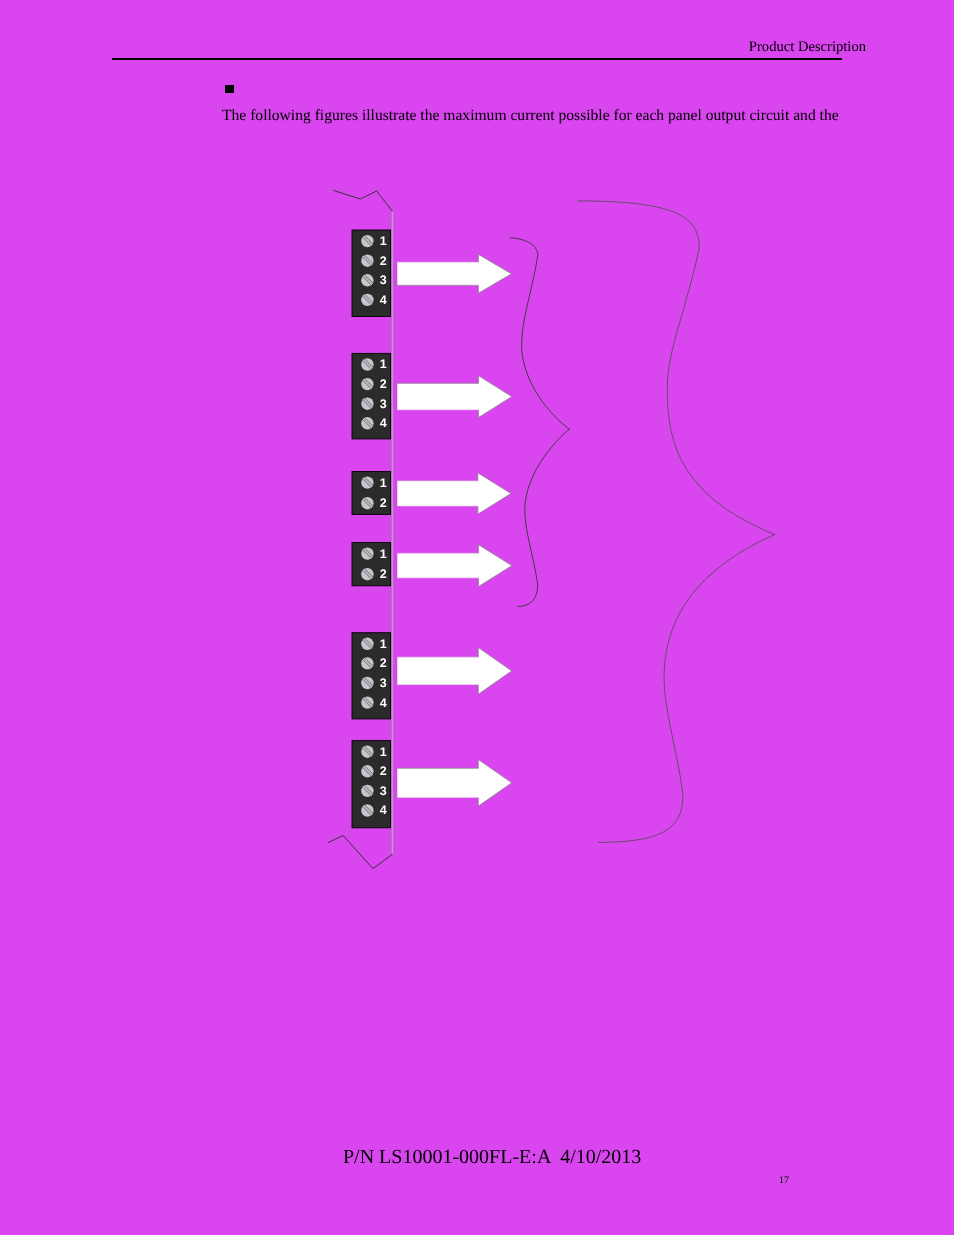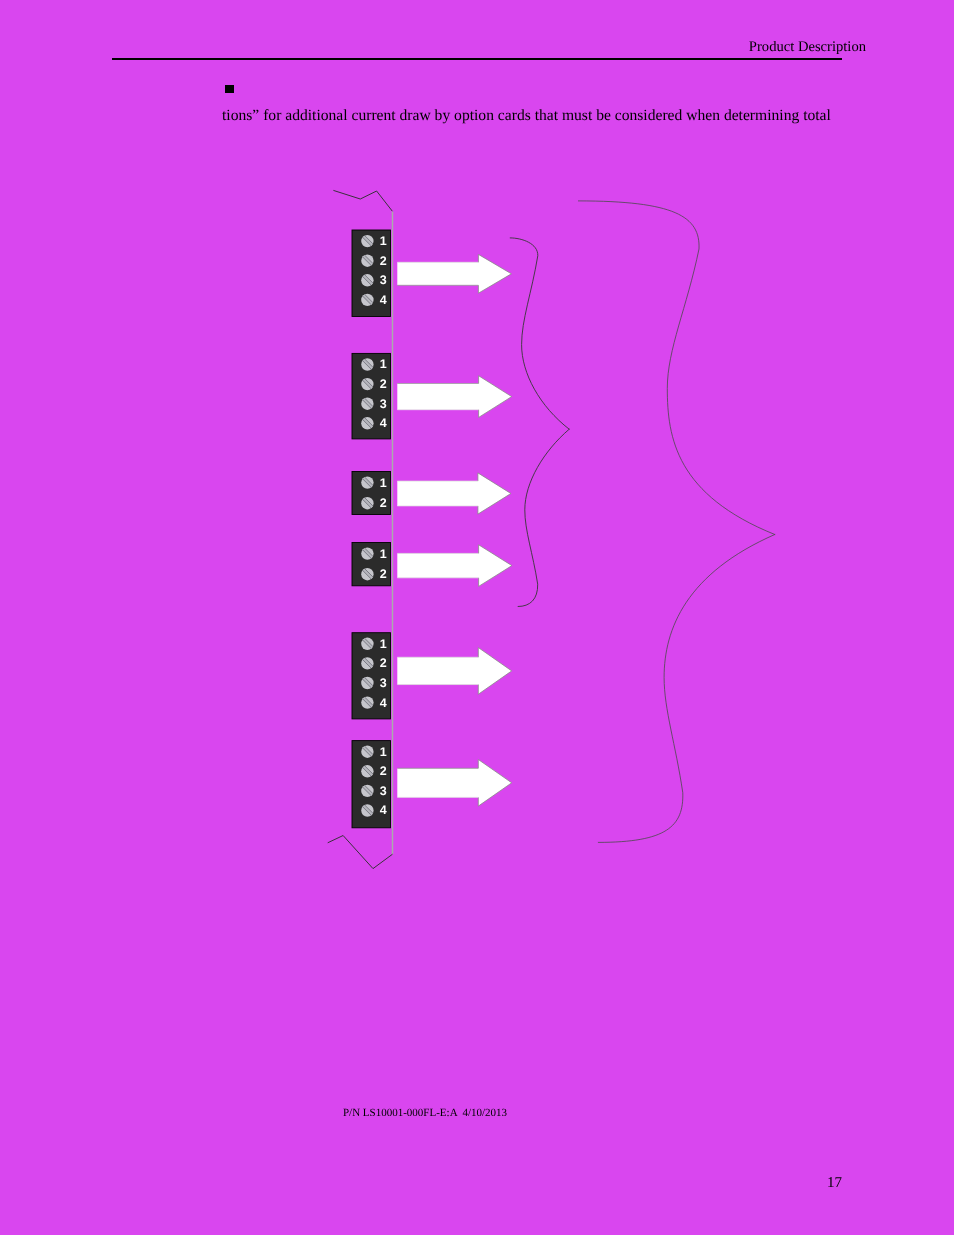--- a/index.html
+++ b/index.html
@@ -7,38 +7,38 @@
   .page{position:relative;width:954px;height:1235px;overflow:hidden;background:#d946ef;filter:opacity(1);padding-left:24px;}
 
   .hdr-title{position:absolute;right:112px;top:38.8px;font-size:14.6px;line-height:17px;text-align:right;white-space:nowrap;}
   .hdr-rule{position:absolute;left:112px;top:58.4px;width:730px;height:2.1px;background:#000;}
 
   .bullet{position:absolute;left:225px;top:84.8px;width:9.2px;height:8.6px;background:#000;}
 
   .para{position:absolute;left:222px;top:105.8px;width:660px;font-size:15.6px;line-height:19.1px;}
   .pline{white-space:pre;}
 
-  .ftr-left{position:absolute;left:343px;top:1107px;font-size:11px;white-space:pre;}
-  .ftr-right{position:absolute;left:827px;top:1174.8px;font-size:15px;white-space:nowrap;}
+  .ftr-left{position:absolute;left:343px;top:1146px;font-size:20px;white-space:pre;}
+  .ftr-right{position:absolute;left:779px;top:1174.8px;font-size:10px;white-space:nowrap;}
 
   .figure{position:absolute;left:0;top:0;width:954px;height:1235px;}
 
 </style>
 </head>
 <body>
 
 <div class="page">
 
   <div class="hdr-title">Product Description</div>
   <div class="hdr-rule"></div>
 
   <div class="bullet"></div>
 
   <div class="para">
-    <div class="pline">tions” for additional current draw by option cards that must be considered when determining total</div>
+    <div class="pline">The following figures illustrate the maximum current possible for each panel output circuit and the</div>
   </div>
 
   <svg class="figure" viewBox="0 0 954 1235" xmlns="http://www.w3.org/2000/svg">
     <defs>
       <clipPath id="screwclip">
           <circle cx="0" cy="0" r="6.2"></circle>
         </clipPath>
       <g id="screw">
         <circle cx="0" cy="0" r="6.2" fill="#c6c6cc"></circle>
         <g clip-path="url(#screwclip)">

